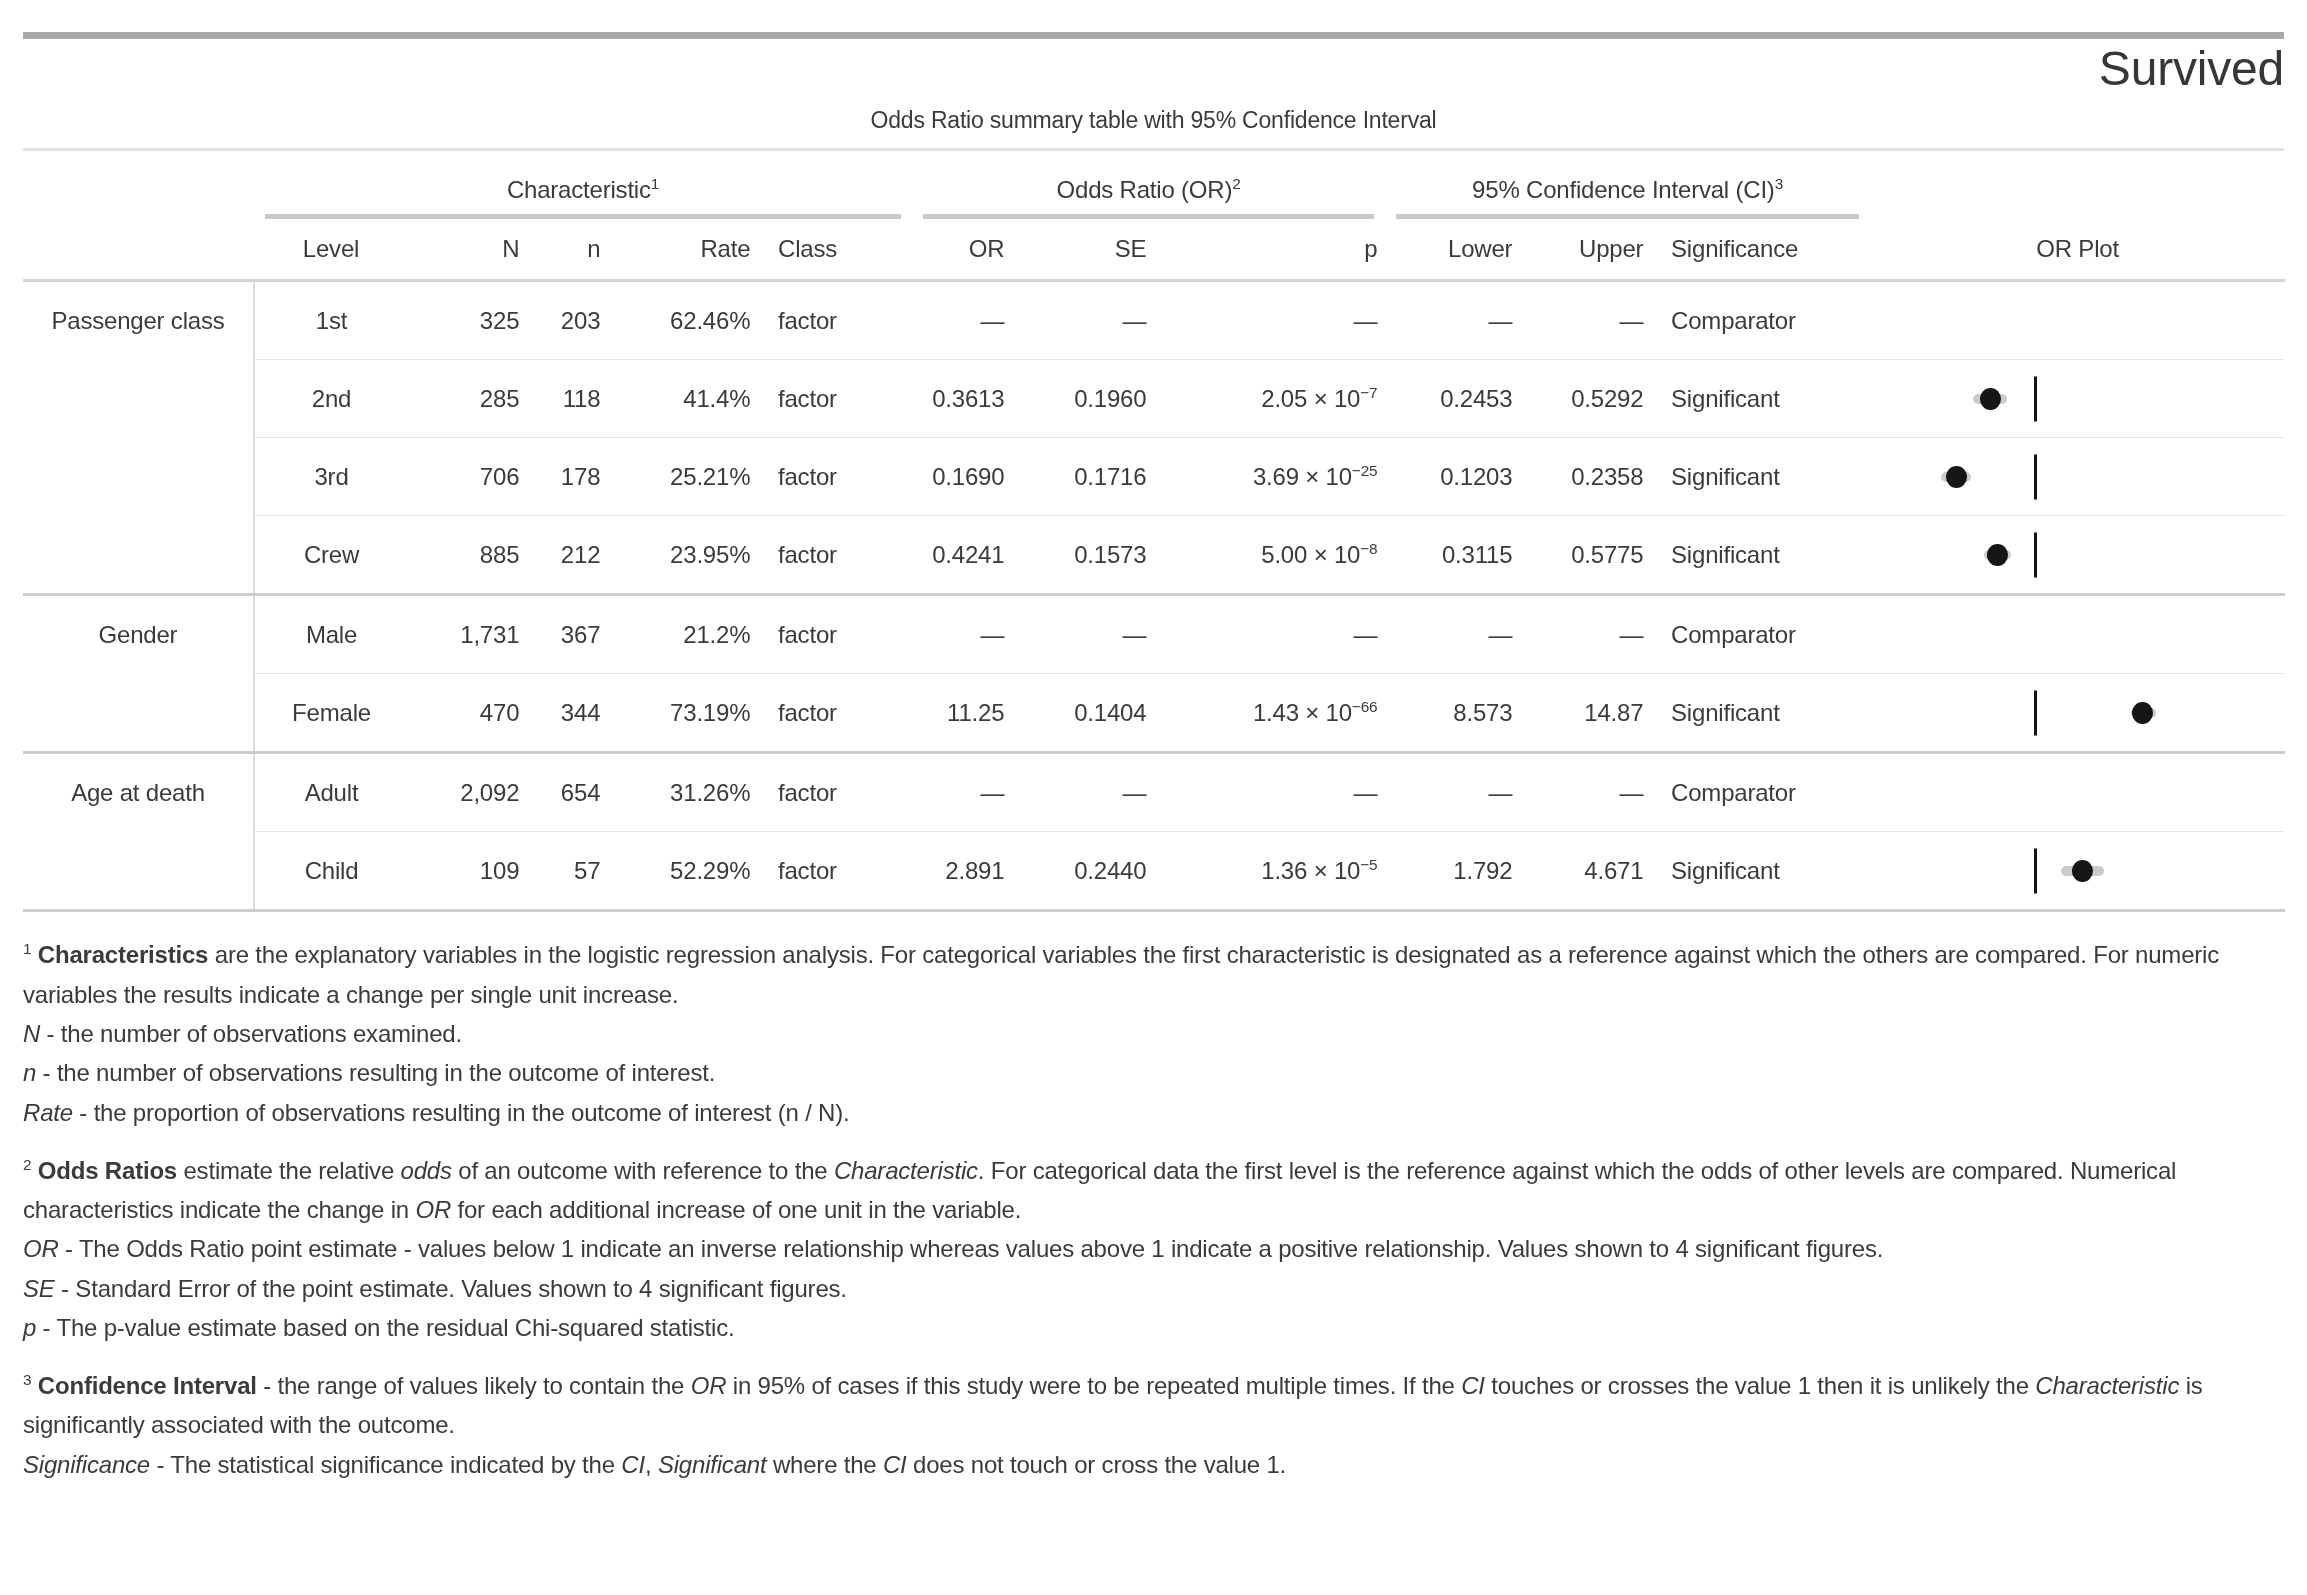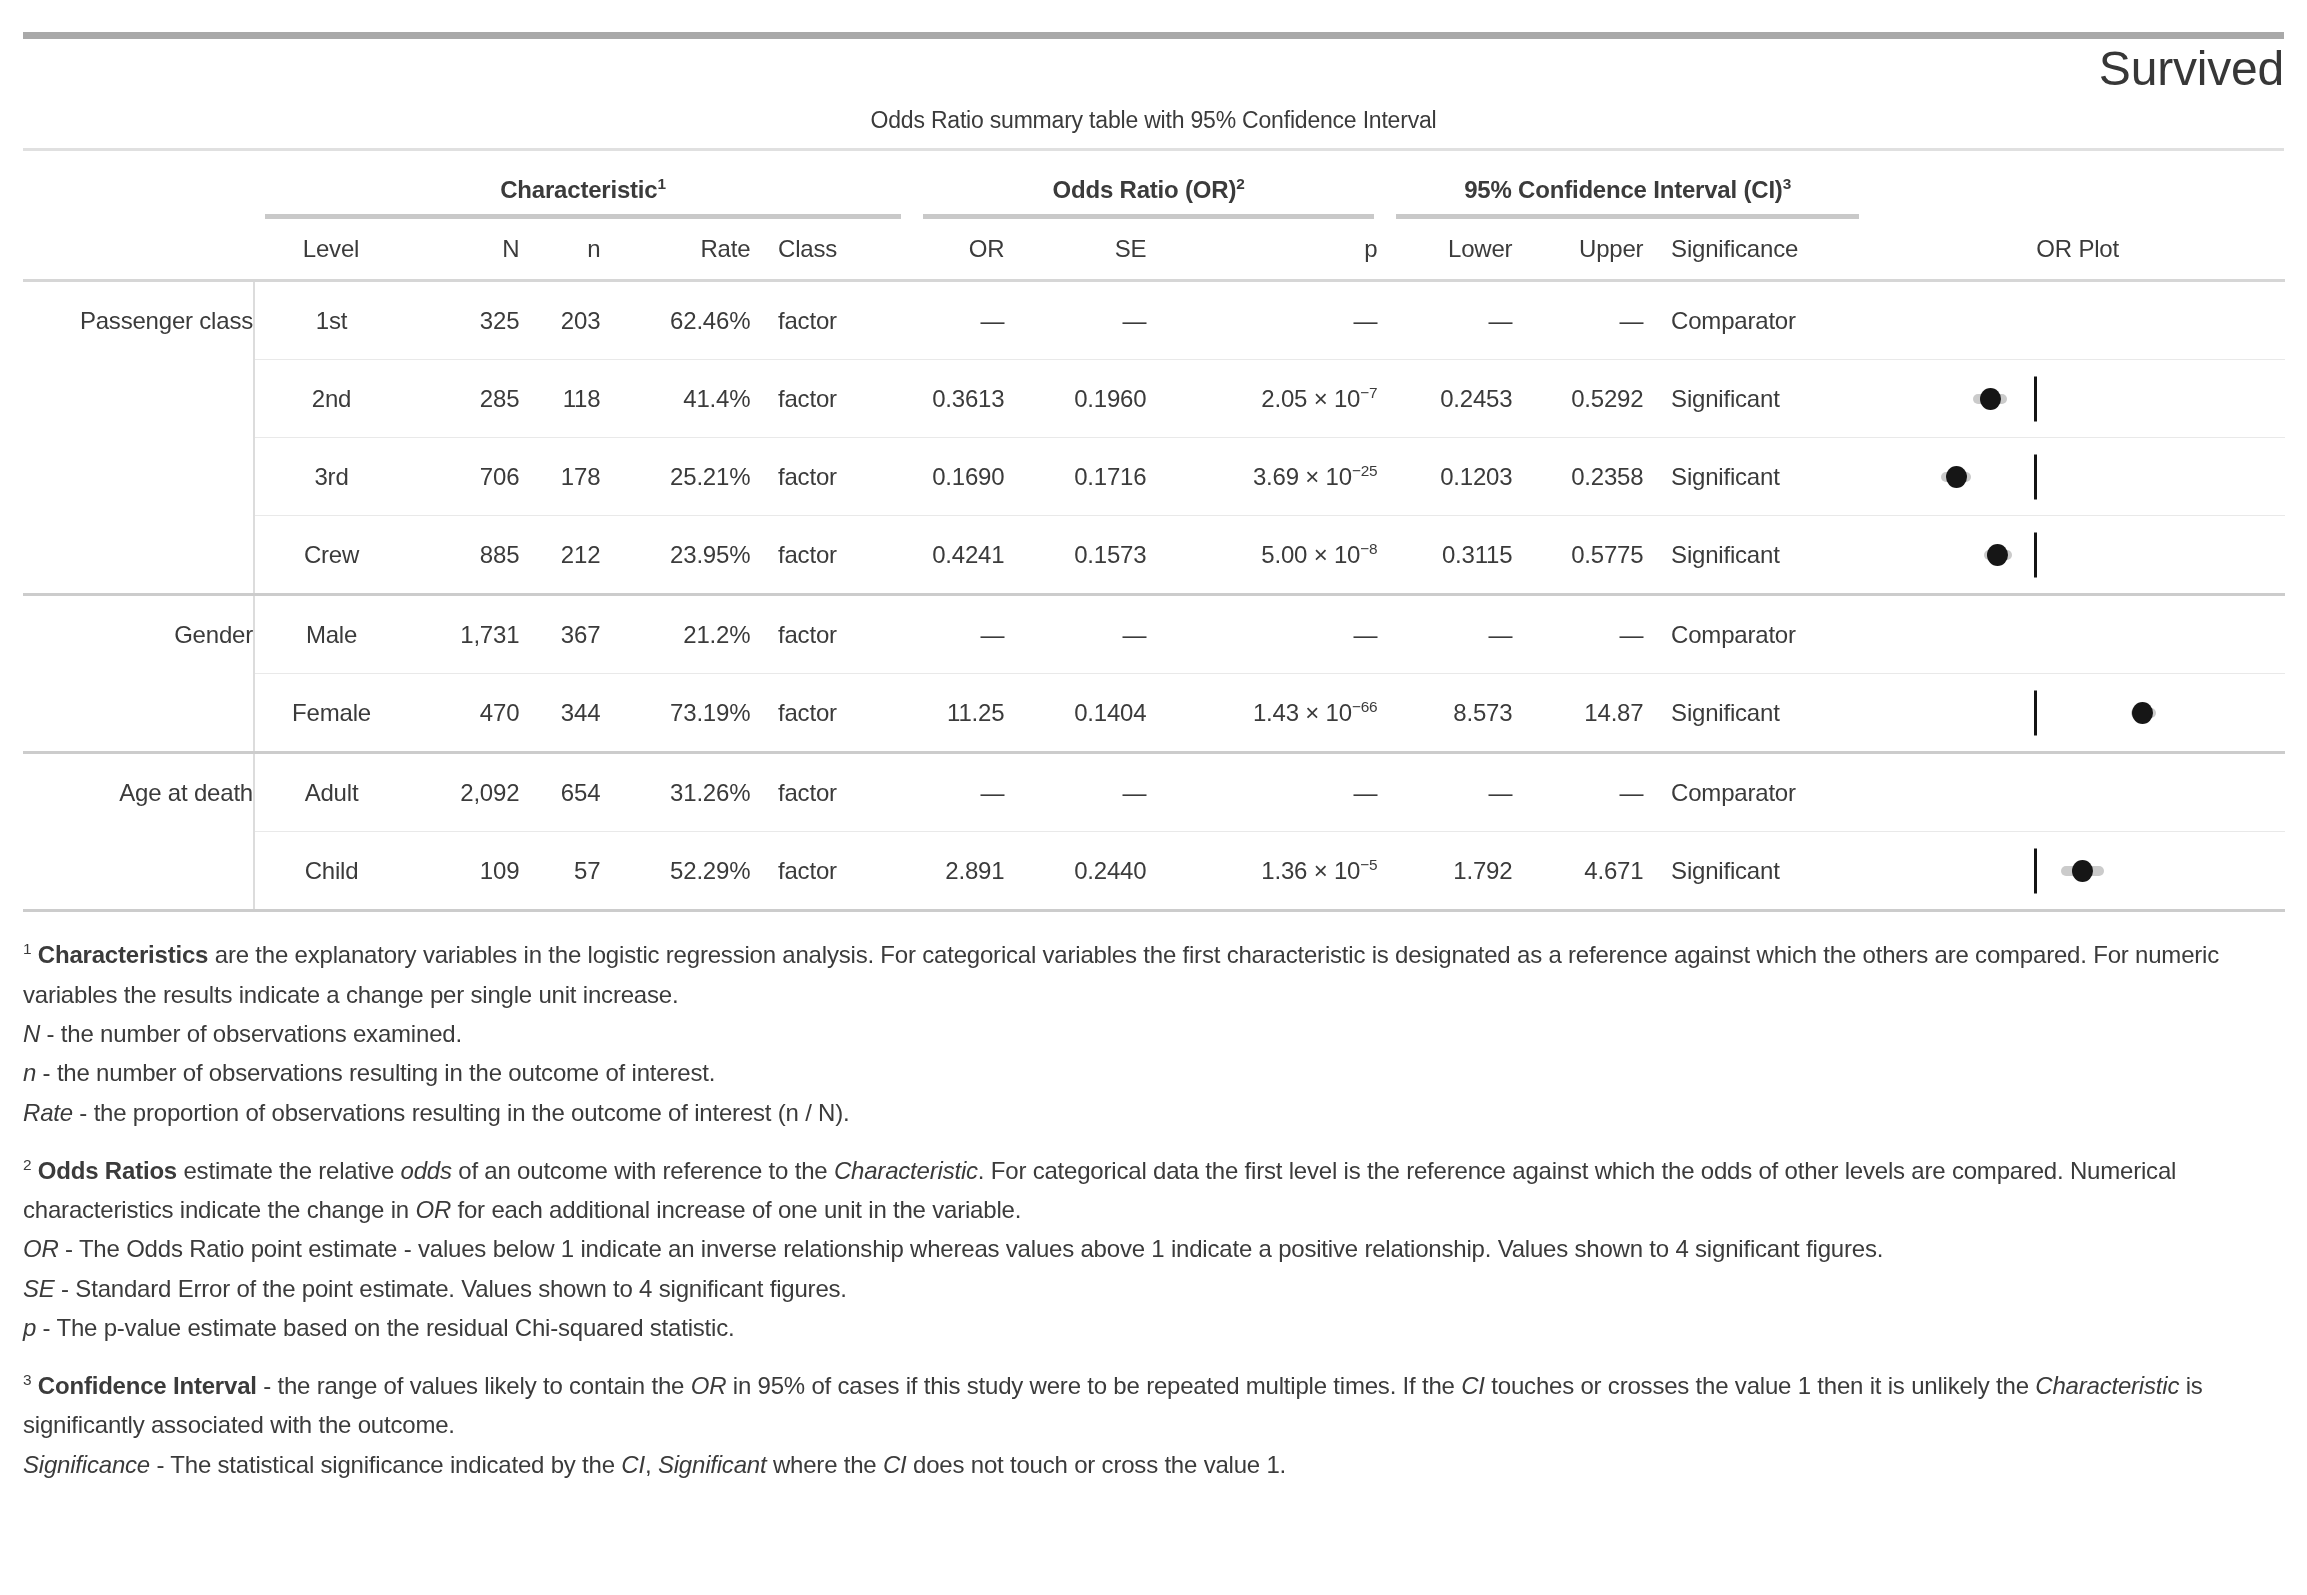--- a/index.html
+++ b/index.html
@@ -13,28 +13,28 @@
 
   .rule-top { margin-top:32px; height:7px; background:#a9a9a9; }
   .title { margin-top:2px; text-align:right; font-size:48px; color:#373737; }
   .subtitle { margin-top:10.8px; text-align:center; font-size:23px; color:#3b3b3b;
               padding-bottom:14px; border-bottom:3.1px solid #e0e0e0; }
 
   table.ortable { border-collapse:collapse; table-layout:fixed; width:2261px; font-size:24px; }
   table.ortable th { font-weight:normal; }
 
   tr.spanner-row td { height:68px; vertical-align:bottom; padding:0; }
-  .spl { margin:0 10.8px; padding-bottom:10px; border-bottom:5.4px solid #c9c9c9; text-align:center;font-weight:bold; }
+  .spl { margin:0 10.8px; padding-bottom:10px; border-bottom:5.4px solid #c9c9c9; text-align:center; }
   .spl sup { font-size:15.4px; line-height:0; }
 
   tr.cols-row th { height:62px; vertical-align:middle; border-bottom:3.1px solid #d6d6d6; padding:0; }
 
   tbody td { height:77px; vertical-align:middle; padding:0; }
   td.group { border-right:2.3px solid #dcdcdc; border-bottom:3.8px solid #cccccc;
-             vertical-align:top; padding-top:24.6px; text-align:right; }
+             vertical-align:top; padding-top:24.6px; text-align:center; }
   tr.rsep td { border-top:1.5px solid #e9e9e9; }
   tr.glast td { border-bottom:3.8px solid #cccccc; }
 
   .tc { text-align:center; }
   .tr { text-align:right; padding-right:7.7px !important; }
   .tl { text-align:left; padding-left:20px !important; }
   sup.pexp { font-size:15.4px; line-height:0; }
 
   td.plotcell { padding:0; }
   .orplot { position:relative; height:77px; width:415px; }

